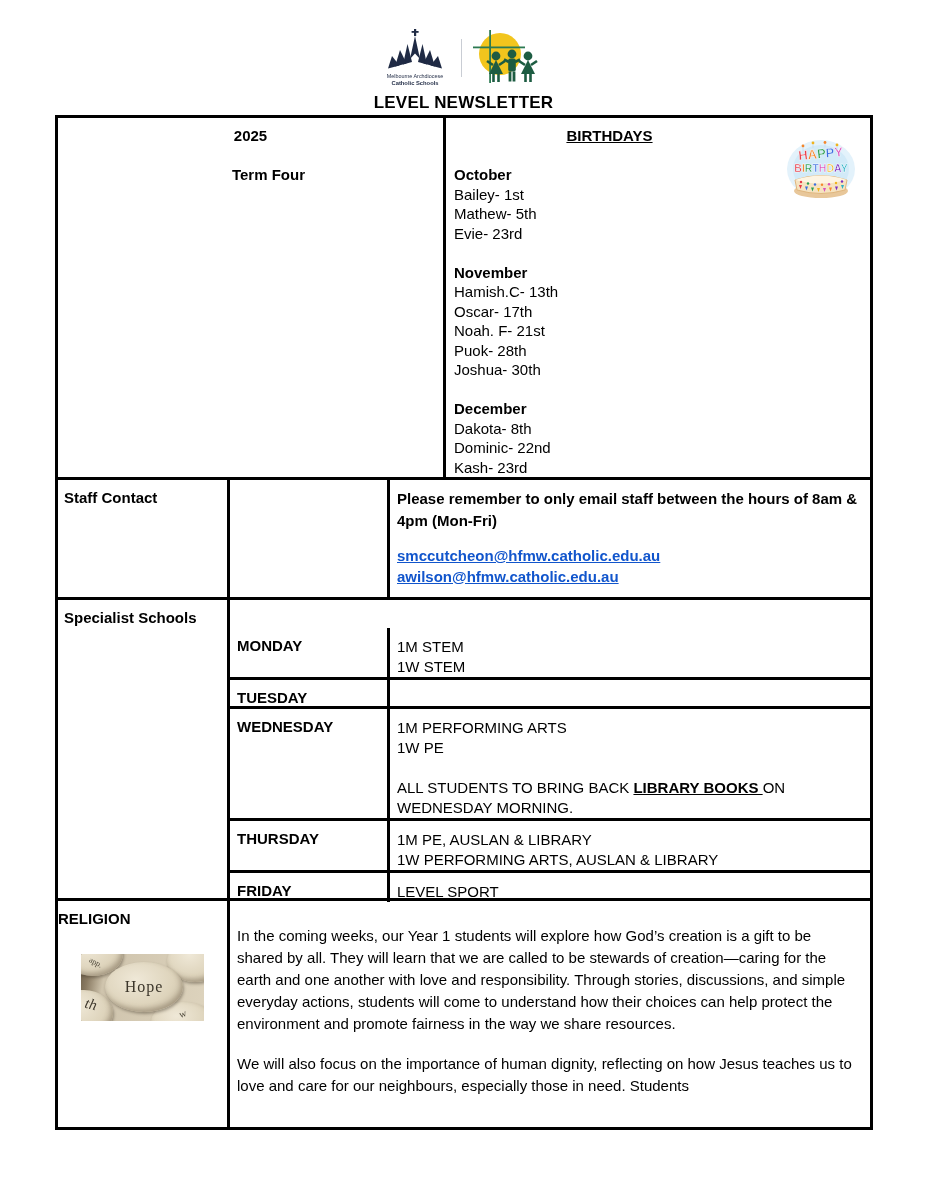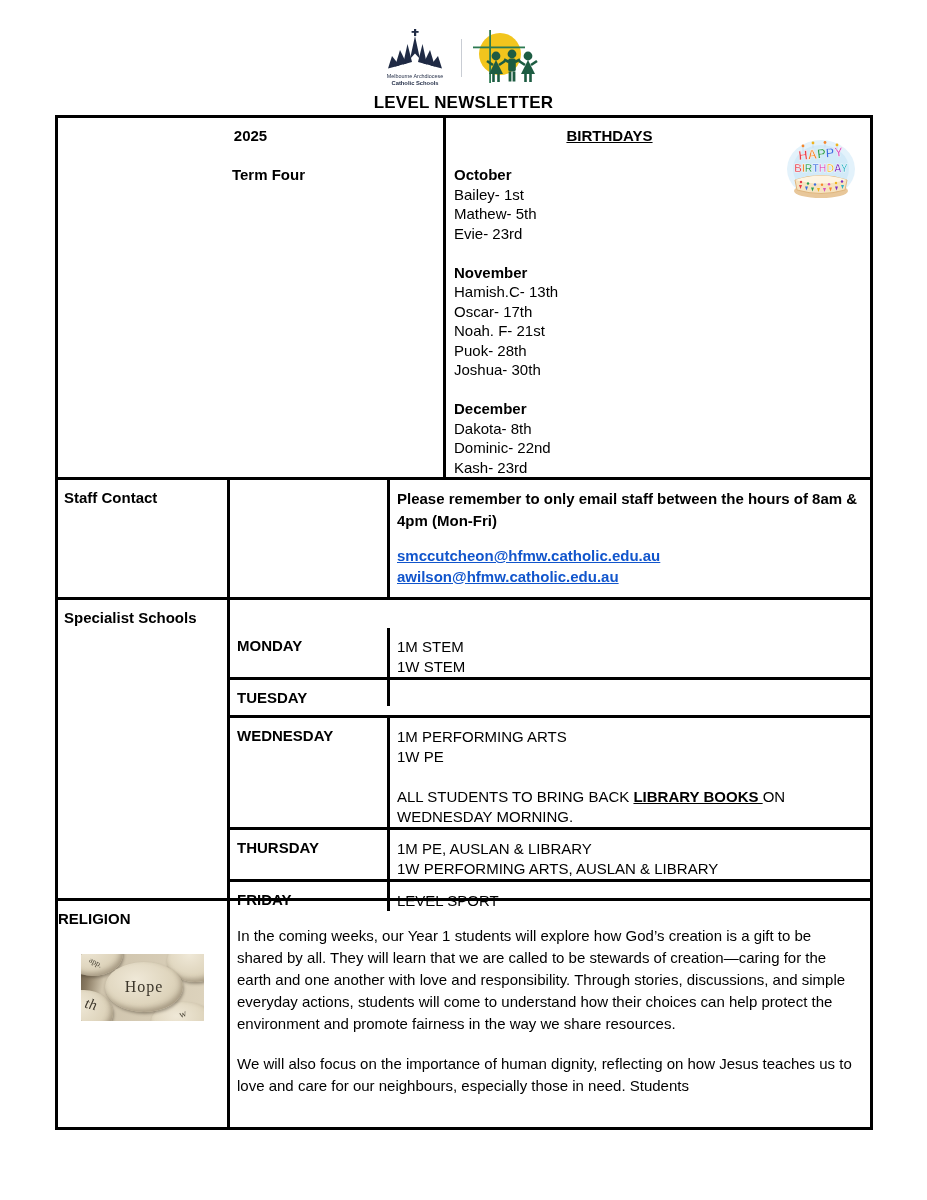--- a/index.html
+++ b/index.html
@@ -34,21 +34,21 @@
   .r2-emails { margin-top:15px; line-height:20.5px; }
   .r2-emails a { color:#1155cc; font-weight:bold; text-decoration:underline; display:block; }
 
   .row3 { height:301px; display:flex; border-bottom:3px solid #000; font-size:15px; }
   .r3-label { width:172px; border-right:3px solid #000; padding:9px 6px 0 6px; font-weight:bold; }
   .r3-days { flex:1; display:flex; flex-direction:column;margin-top:28px; }
   .day-row { display:flex; }
   .day-label { width:160px; border-right:3px solid #000; padding:9px 6px 0 7px; font-weight:bold; }
   .day-content { flex:1; padding:9px 10px 0 7px; line-height:20px; }
   .h-mon { height:52px; border-bottom:3px solid #000; }
-  .h-tue { height:38px; border-bottom:3px solid #000;flex-direction:column; }
+  .h-tue { height:38px; border-bottom:3px solid #000; }
   .h-wed { height:113px; border-bottom:3px solid #000; }
   .h-thu { height:57px; border-bottom:3px solid #000; }
   .h-fri { flex:1; }
   .wed-note { margin-top:20px; }
   .wed-note b { text-decoration:underline; }
 
   .row4 { flex:1; display:flex; font-size:15px; }
   .r4-label { width:172px; border-right:3px solid #000; padding-top:9px; }
   .religion-heading { font-weight:bold; }
   .hope-img { position:relative; width:123px; height:67px; margin:27px auto 0 auto; background:linear-gradient(100deg,#6b5d49 0%, #8a7b63 8%, #cfc4ad 20%, #ddd3bd 100%); overflow:hidden; border-radius:1px; }

